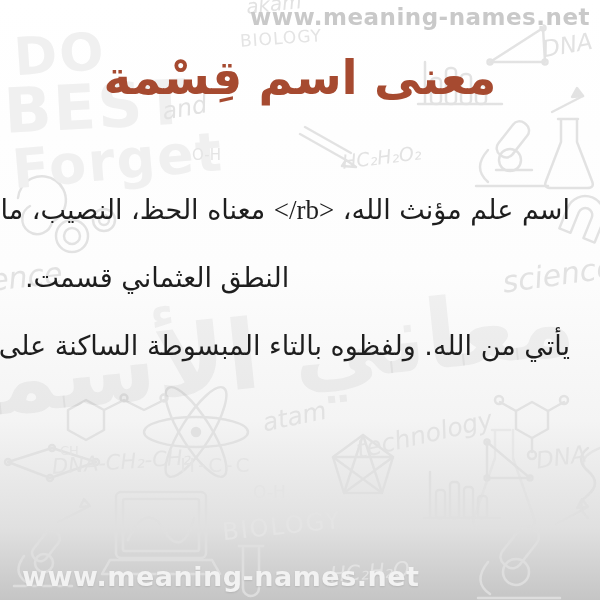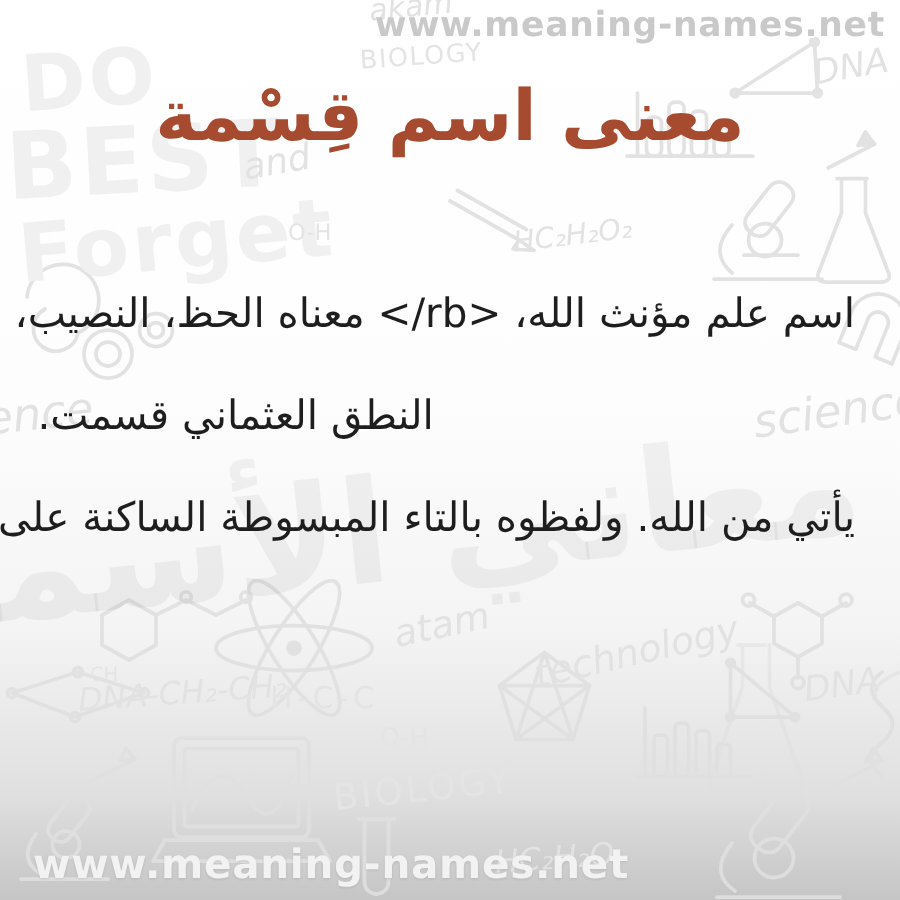--- a/index.html
+++ b/index.html
@@ -31,21 +31,21 @@
     text-align:center;direction:rtl;
     font-size:47px;font-weight:700;color:#a64a30;
     line-height:1.15;
   }
   .body-text{
     position:absolute;left:25px;right:30px;top:176px;
     direction:rtl;text-align:left;
     font-size:27px;color:#1e1e1e;line-height:68px;
   }
   .body-text .line{white-space:nowrap;}
-  .tag-ltr{direction:ltr;unicode-bidi:isolate;}
+  .tag-ltr{direction:ltr;unicode-bidi:isolate;font-family:Liberation Serif, serif;}
   .bottom-url{
     position:absolute;left:22px;bottom:8px;
     font-size:27px;font-weight:700;color:#f2f2f2;
     letter-spacing:.5px;text-shadow:0 1px 2px rgba(0,0,0,0.10);
   }
 </style>
 </head>
 <body>
 
 <div class="canvas">

